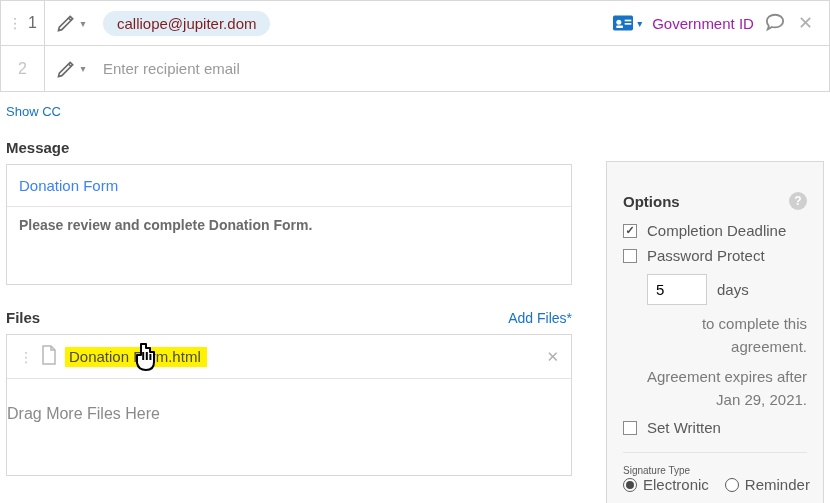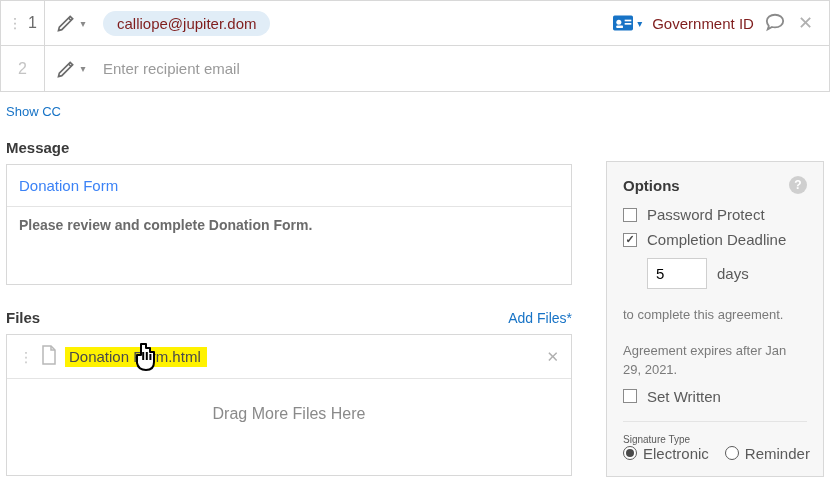--- a/index.html
+++ b/index.html
@@ -67,21 +67,21 @@
   .recip-input::placeholder { color: #9a9a9a; }
   .recip-right {
     display: flex;
     align-items: center;
     gap: 10px;
     padding-right: 14px;
   }
   .id-badge { display: flex; align-items: center; gap: 4px; }
   .id-badge svg { width: 20px; height: 16px; }
   .id-caret { font-size: 10px; color: #1773c6; }
-  .id-label { color: #7f1d1d; font-size: 15px; }
+  .id-label { color: #a21caf; font-size: 15px; }
   .speech { }
   .speech svg { width: 22px; height: 20px; }
   .x-cell { color: #b0b0b0; font-size: 18px; padding: 0 2px; }
 
   .showcc {
     color: #1773c6;
     font-size: 13px;
     padding: 12px 6px 10px 6px;
     display: inline-block;
   }
@@ -146,21 +146,20 @@
     align-items: center;
     padding: 10px 12px;
     border-bottom: 1px solid #e4e4e4;
   }
   .file-row .grip { color: #c4c4c4; margin-right: 8px; }
   .file-row .page-icon { margin-right: 8px; }
   .file-row .page-icon svg { width: 16px; height: 20px; }
   .hl { background: #fff200; padding: 1px 6px 2px 4px; font-size: 15px; color: #4a4a4a; }
   .file-row .x2 { margin-left: auto; color: #b0b0b0; font-size: 15px; }
   .drag-area {
-    text-align: center;
     color: #8a8a8a;
     font-size: 16px;
     padding: 26px 0 52px 0;
   }
 
   .cursor {
     position: absolute;
     left: 132px;
     top: 342px;
     pointer-events: none;
@@ -172,20 +171,21 @@
     border: 1px solid #d8d8d8;
     background: #f7f7f7;
     padding: 14px 16px 14px 16px;
     margin-top: 32px;
   }
   .opts-head {
     display: flex;
     justify-content: space-between;
     align-items: flex-end;
     margin-bottom: 12px;
+    margin-top: 16px;
   }
   .opts-head b { font-weight: 700; color: #3a3a3a; font-size: 15px; }
   .help-circ {
     width: 18px; height: 18px; border-radius: 50%;
     background: #cfcfcf; color: #fff;
     display: flex; align-items: center; justify-content: center;
     font-size: 12px; font-weight: 700;
   }
   .chk-row {
     display: flex;
@@ -210,21 +210,21 @@
     gap: 10px;
     margin: 10px 0 8px 24px;
   }
   .days-row input {
     width: 60px;
     padding: 6px 8px;
     border: 1px solid #cfcfcf;
     font-size: 15px;
   }
   .days-label { color: #5a5a5a; font-size: 15px; }
-  .fineprint { color: #7a7a7a; font-size: 13px; line-height: 1.5; margin: 16px 0 8px; }
+  .fineprint { color: #7a7a7a; font-size: 15px; line-height: 1.5; margin: 8px 0 8px; text-align: right; }
 
   .divider {
     border: none;
     border-top: 1px solid #e4e4e4;
     margin: 16px 0 12px;
   }
 
   .sig-head {
     font-size: 10px;
     color: #5a5a5a;
@@ -340,27 +340,27 @@
     </div>
 
     <div class="right">
       <div class="opts">
         <div class="opts-head">
           <b>Options</b>
           <span class="help-circ">?</span>
         </div>
 
         <div class="chk-row">
+          <span class="chk checked"></span>
+          <span>Completion Deadline</span>
+        </div>
+
+        <div class="chk-row">
           <span class="chk"></span>
           <span>Password Protect</span>
-        </div>
-
-        <div class="chk-row">
-          <span class="chk checked"></span>
-          <span>Completion Deadline</span>
         </div>
 
         <div class="days-row">
           <input type="text" value="5" style="">
           <span class="days-label">days</span>
         </div>
 
         <div class="fineprint">to complete this agreement.</div>
         <div class="fineprint">Agreement expires after Jan 29, 2021.</div>
 

